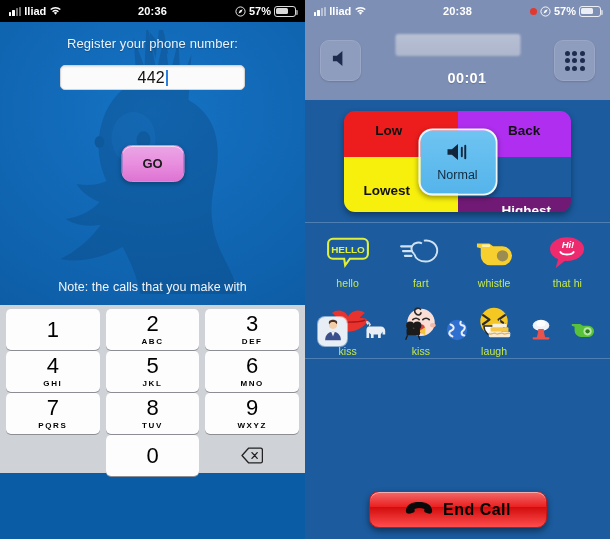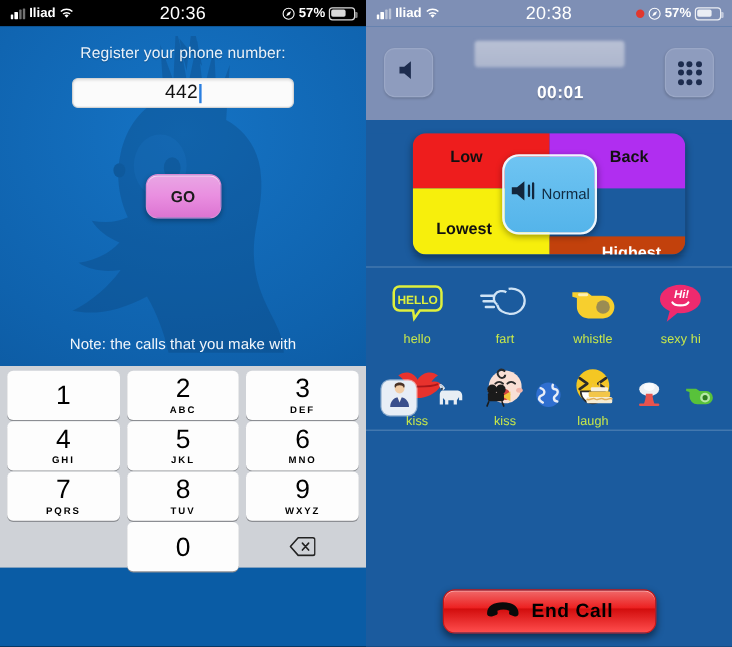--- a/index.html
+++ b/index.html
@@ -8,21 +8,21 @@
   .stage { position:relative; width:610px; height:539px; display:flex; }
 
   
   .phone { position:relative; width:305px; height:539px; overflow:hidden; }
 
   
   .statusbar { position:relative; height:22px; display:flex; align-items:center;
                padding:0 9px; font-size:11px; font-weight:bold; }
   .sb-left { display:flex; align-items:center; gap:3px; }
   .sb-center { position:absolute; left:0; right:0; text-align:center;
-               font-size:15px; font-weight:normal; letter-spacing:.2px; }
+               font-size:11px; font-weight:bold; letter-spacing:.2px; }
   .sb-right { margin-left:auto; display:flex; align-items:center; gap:3px; z-index:2; }
   .bars { display:flex; align-items:flex-end; gap:1.2px; height:9px; }
   .bars i { width:2.2px; background:currentColor; border-radius:.5px; display:block; }
   .bars i:nth-child(1){height:3.5px;} .bars i:nth-child(2){height:5.5px;}
   .bars i:nth-child(3){height:7.5px; opacity:.45;} .bars i:nth-child(4){height:9px; opacity:.45;}
   .carrier { font-size:11px; font-weight:bold; }
   .wifi { position:relative; width:12px; height:10px; }
   .wifi svg { display:block; }
   .batt { position:relative; width:22px; height:11px; border:1.2px solid currentColor;
           border-radius:3px; opacity:.85; }
@@ -108,31 +108,31 @@
   
   .quad-wrap { position:relative; margin:11px auto 0; width:227px; height:101px; }
   .quad { position:absolute; inset:0; border-radius:11px; overflow:hidden;
           box-shadow:0 3px 6px rgba(0,0,0,.38); display:grid;
           grid-template-columns:1fr 1fr; grid-template-rows:1fr 1fr; }
   .q { display:flex; align-items:center; justify-content:center;
        font-size:13.5px; font-weight:bold; }
   .q.low     { background:#ee1d1d; color:#111; }
   .q.high    { background:#b02ef0; color:#111; }
   .q.lowest  { background:#f7ef0c; color:#111; }
-  .q.highest { background:#c2410c; color:#fff;margin-top:40px; }
+  .q.highest { background:#701a75; color:#fff;margin-top:40px; }
   .q.low span  { transform:translate(-12px,-4px); }
   .q.high span { transform:translate(10px,-4px); }
   .q.lowest span  { transform:translate(-14px,6px); }
   .q.highest span { transform:translate(12px,6px); }
   .normal-btn { position:absolute; left:50%; top:50%; transform:translate(-50%,-50%);
                 width:79px; height:67px; border-radius:14px;
                 background:linear-gradient(180deg,#6fc4f2 0%,#54b4ea 100%);
                 border:2.5px solid #eef6fb;
                 box-shadow:0 2px 5px rgba(0,0,0,.35);
-                display:flex; flex-direction:row; align-items:center;
+                display:flex; flex-direction:column; align-items:center;
                 justify-content:center; gap:1px; }
   .normal-btn .lbl { font-size:12.5px; color:#112a40; font-weight:400; }
 
   .divider { height:1px; background:rgba(255,255,255,.22); margin:10px 0 0; }
 
   
   .sounds { padding:11px 6px 6px; }
   .s-row { display:flex; }
   .s-row + .s-row { margin-top:13px; }
   .s-cell { width:25%; display:flex; flex-direction:column; align-items:center; gap:5px; }
@@ -409,21 +409,21 @@
 
           <div class="s-cell">
             <span class="s-ico">
               <svg viewBox="0 0 46 38" width="44" height="36">
                 <ellipse cx="23" cy="15" rx="18" ry="12.5" fill="#ee2a6e"></ellipse>
                 <path d="M14 24 L11 35 L22 26z" fill="#ee2a6e"></path>
                 <text x="24" y="14" font-family="Liberation Sans, sans-serif" font-size="10" font-style="italic" font-weight="bold" fill="#fff" text-anchor="middle">Hi!</text>
                 <path d="M16 18c2 3.5 12 3.5 14 0" fill="none" stroke="#fff" stroke-width="2" stroke-linecap="round"></path>
               </svg>
             </span>
-            <span class="s-lbl">sexy hi</span>
+            <span class="s-lbl">that hi</span>
           </div>
         </div>
 
         <div class="s-row">
 
           <div class="s-cell">
             <span class="s-ico">
               <svg viewBox="0 0 46 38" width="44" height="34">
                 <path d="M23 14c4-7 13-9 19-4-3 2-5 4-6 6 4-1 8 0 9 3-5 8-14 12-22 12S7 27 2 19c1-3 5-4 9-3-1-2-3-4-6-6 6-5 15-3 18 4z" fill="#e8322d"></path>
                 <path d="M4 18c6 3 32 3 38 0" fill="none" stroke="#a8161a" stroke-width="1.6"></path>

